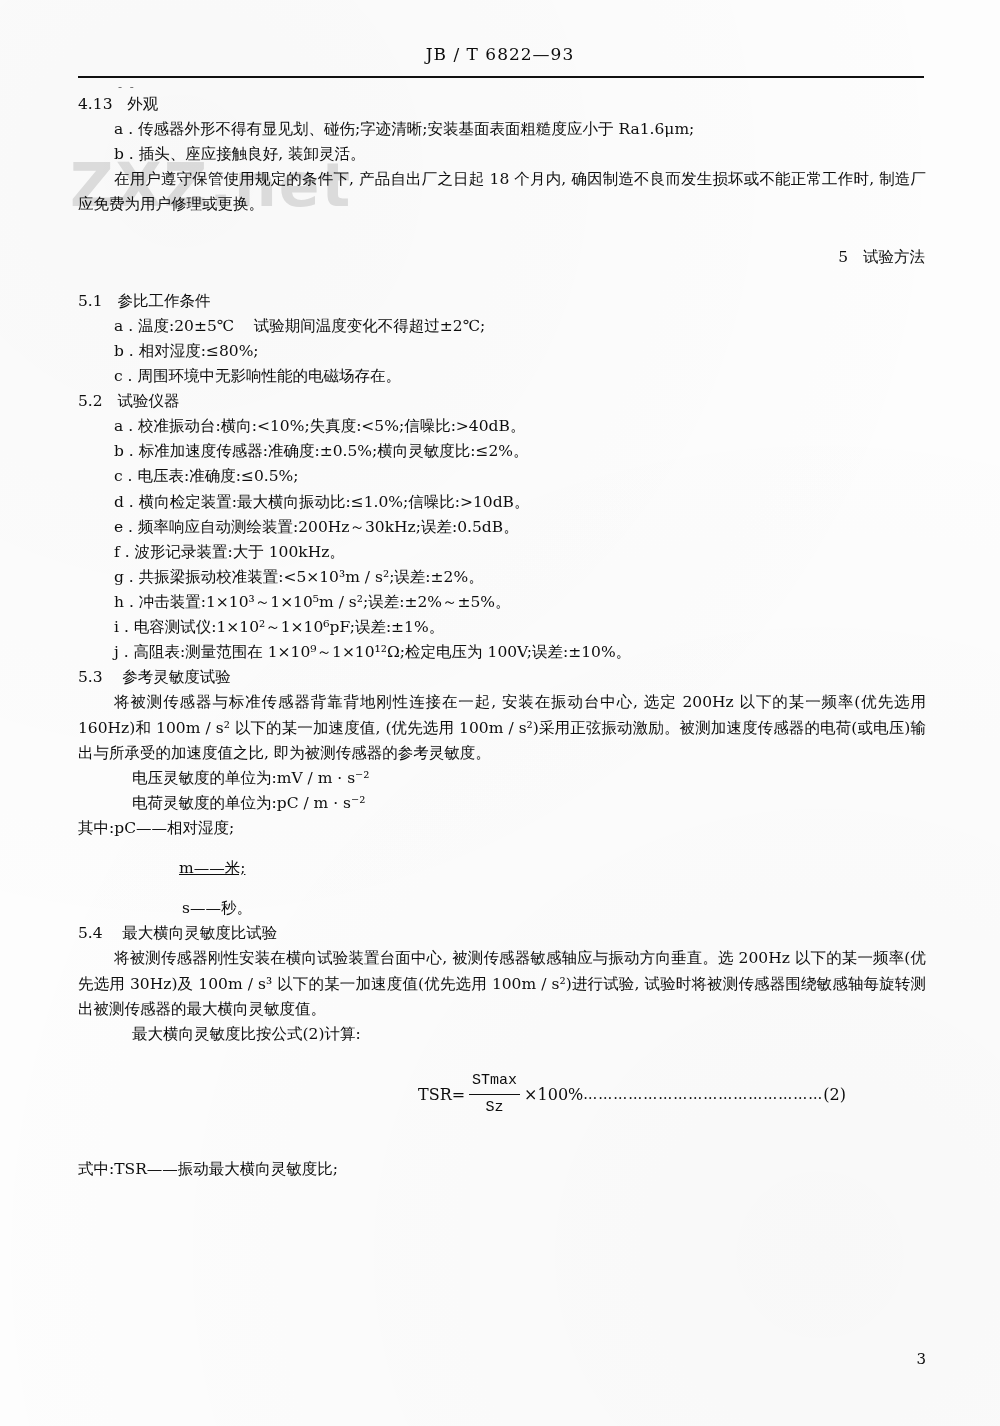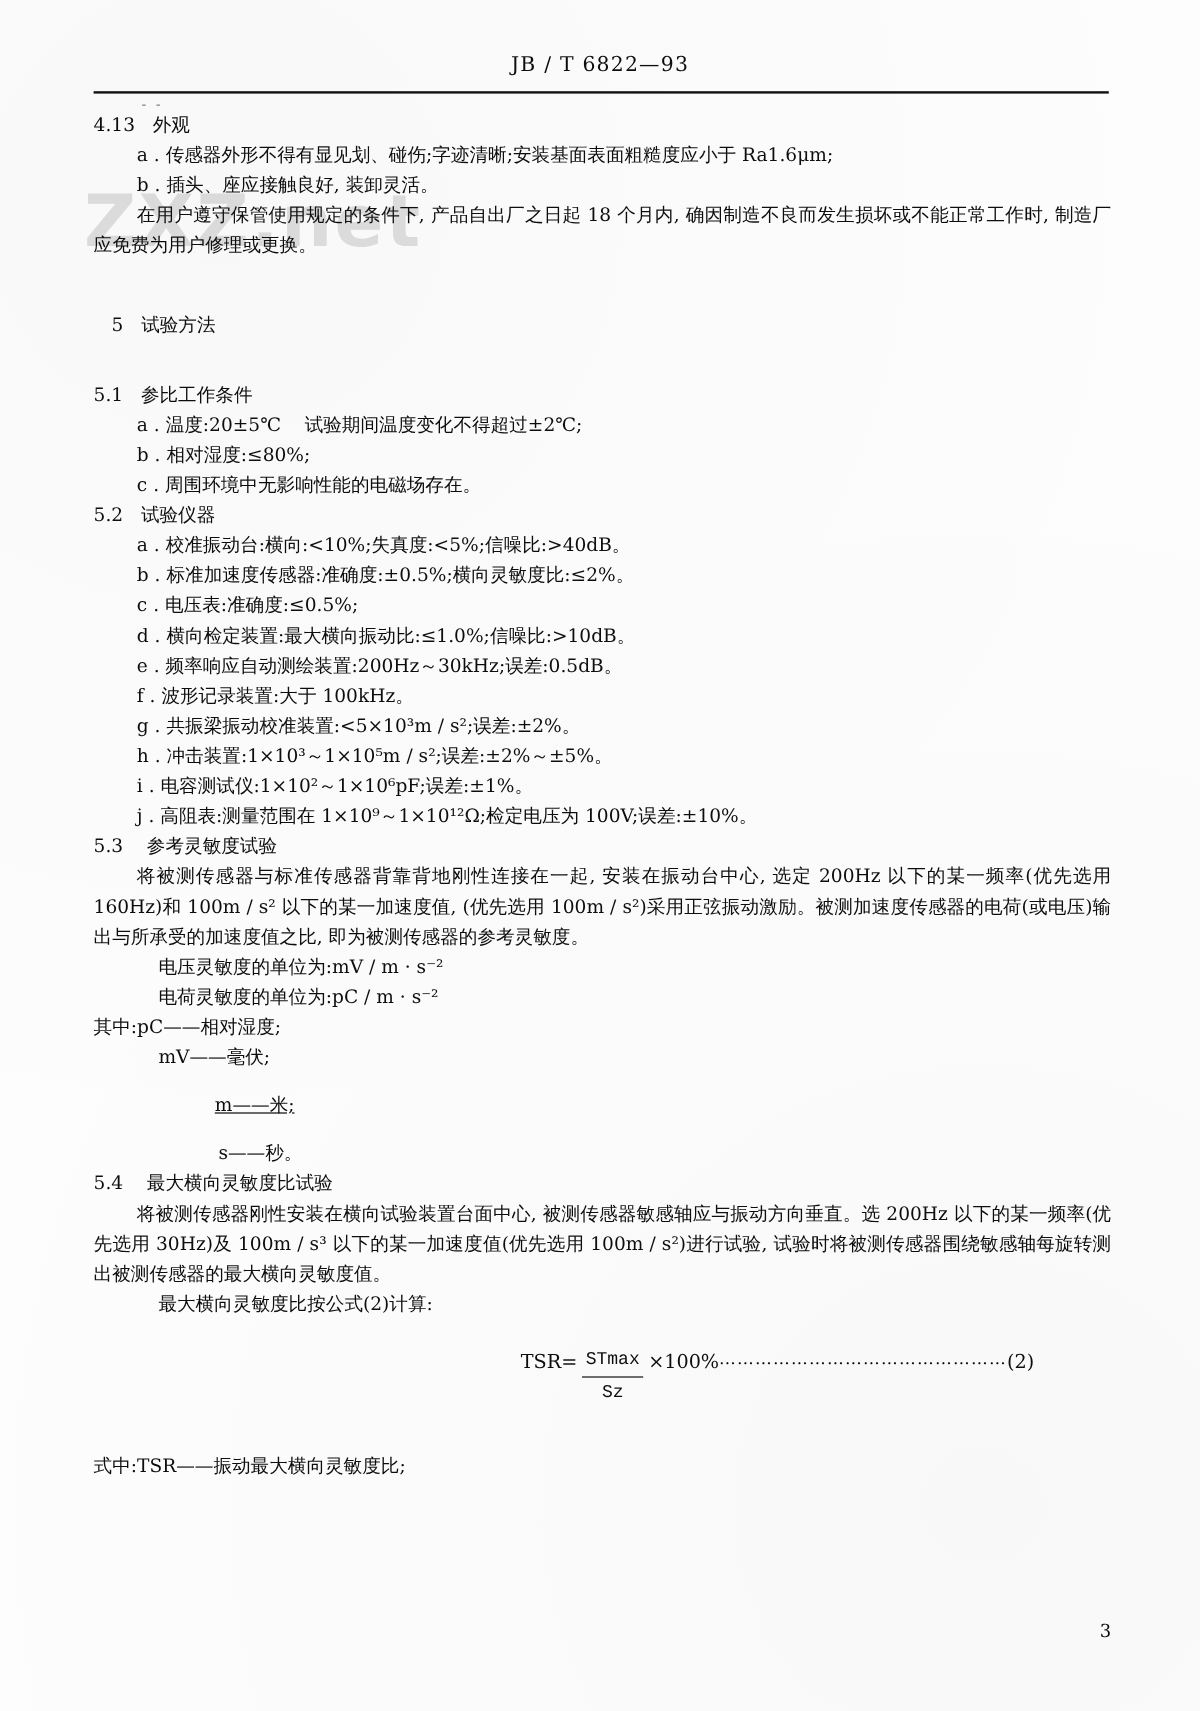--- a/index.html
+++ b/index.html
@@ -91,37 +91,38 @@
     text-decoration: underline;
   }
   .sub3 {
     margin: 0;
     padding-left: 104px;
     white-space: pre;
   }
   .gap-m { height: 18px; }
   .gap-l { height: 26px; }
   .section-title {
-    margin: 15px;
+    margin: 1px;
     white-space: pre;
     font-size: 15.5px;
+    text-align: right;
   }
 
   
   .formula {
     position: relative;
     margin: 0;
     height: 66px;
   }
   .formula-inner {
     position: absolute;
-    left: 356px;
+    left: 340px;
     top: 4px;
     display: flex;
-    align-items: flex-start;
+    align-items: center;
     font-size: 16px;
     white-space: nowrap;
   }
   .frac {
     display: inline-block;
     text-align: center;
     vertical-align: middle;
     margin: 0 4px;
     font-family: Liberation Mono, monospace;
   }
@@ -211,21 +212,20 @@
     <p class="indent1">g . 共振梁振动校准装置:&lt;5×10³m / s²;误差:±2%。</p>
     <p class="indent1">h . 冲击装置:1×10³～1×10⁵m / s²;误差:±2%～±5%。</p>
     <p class="indent1">i . 电容测试仪:1×10²～1×10⁶pF;误差:±1%。</p>
     <p class="indent1">j . 高阻表:测量范围在 1×10⁹～1×10¹²Ω;检定电压为 100V;误差:±10%。</p>
 
     <p class="lvl1">5.3    参考灵敏度试验</p>
     <p class="para">将被测传感器与标准传感器背靠背地刚性连接在一起, 安装在振动台中心, 选定 200Hz 以下的某一频率(优先选用 160Hz)和 100m / s² 以下的某一加速度值, (优先选用 100m / s²)采用正弦振动激励。被测加速度传感器的电荷(或电压)输出与所承受的加速度值之比, 即为被测传感器的参考灵敏度。</p>
     <p class="sub">电压灵敏度的单位为:mV / m · s⁻²</p>
     <p class="sub">电荷灵敏度的单位为:pC / m · s⁻²</p>
     <p class="para-noindent">其中:pC——相对湿度;</p>
-    <p class="sub">mV——毫伏;</p>
     <p class="sub2">m——米;</p>
     <p class="sub3">s——秒。</p>
 
     <p class="lvl1">5.4    最大横向灵敏度比试验</p>
     <p class="para">将被测传感器刚性安装在横向试验装置台面中心, 被测传感器敏感轴应与振动方向垂直。选 200Hz 以下的某一频率(优先选用 30Hz)及 100m / s³ 以下的某一加速度值(优先选用 100m / s²)进行试验, 试验时将被测传感器围绕敏感轴每旋转测出被测传感器的最大横向灵敏度值。</p>
     <p class="sub">最大横向灵敏度比按公式(2)计算:</p>
 
     <div class="gap-m"></div>
 
     <div class="formula">

